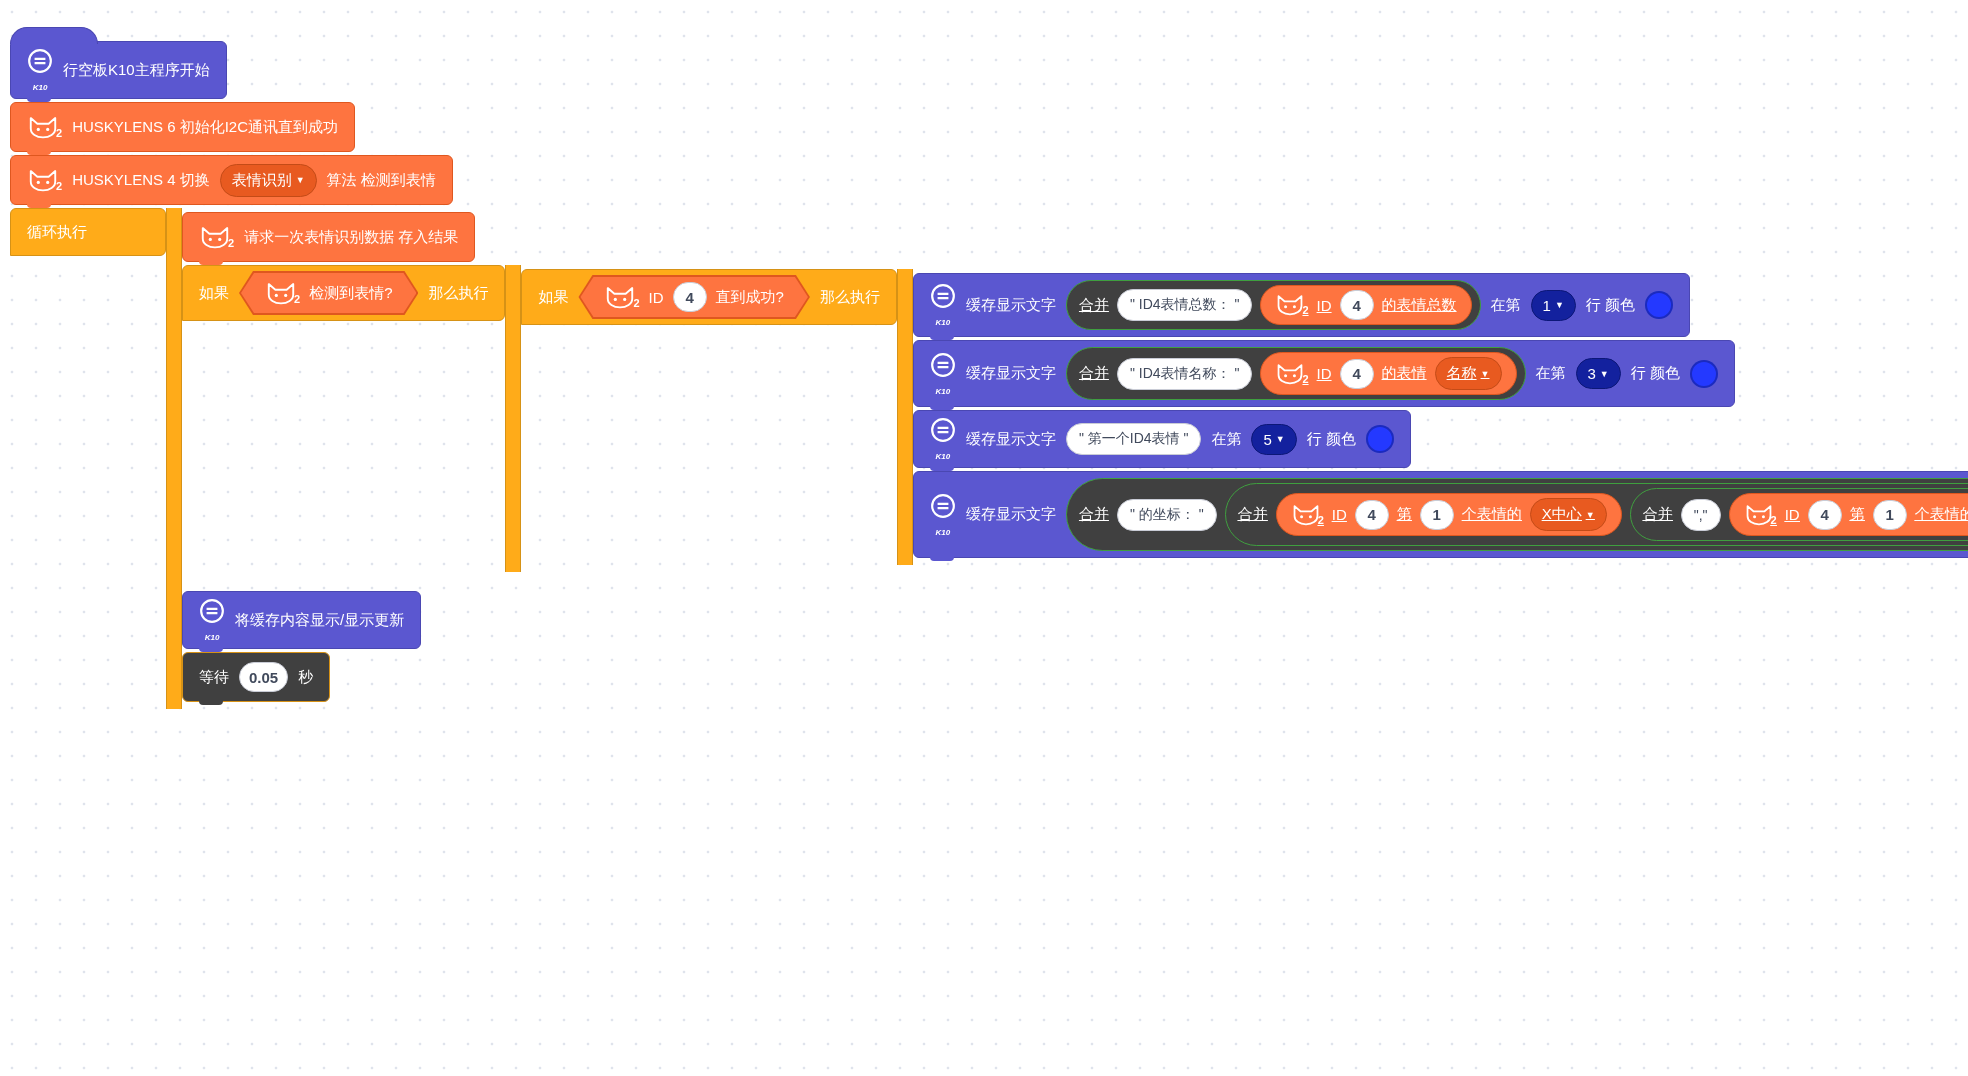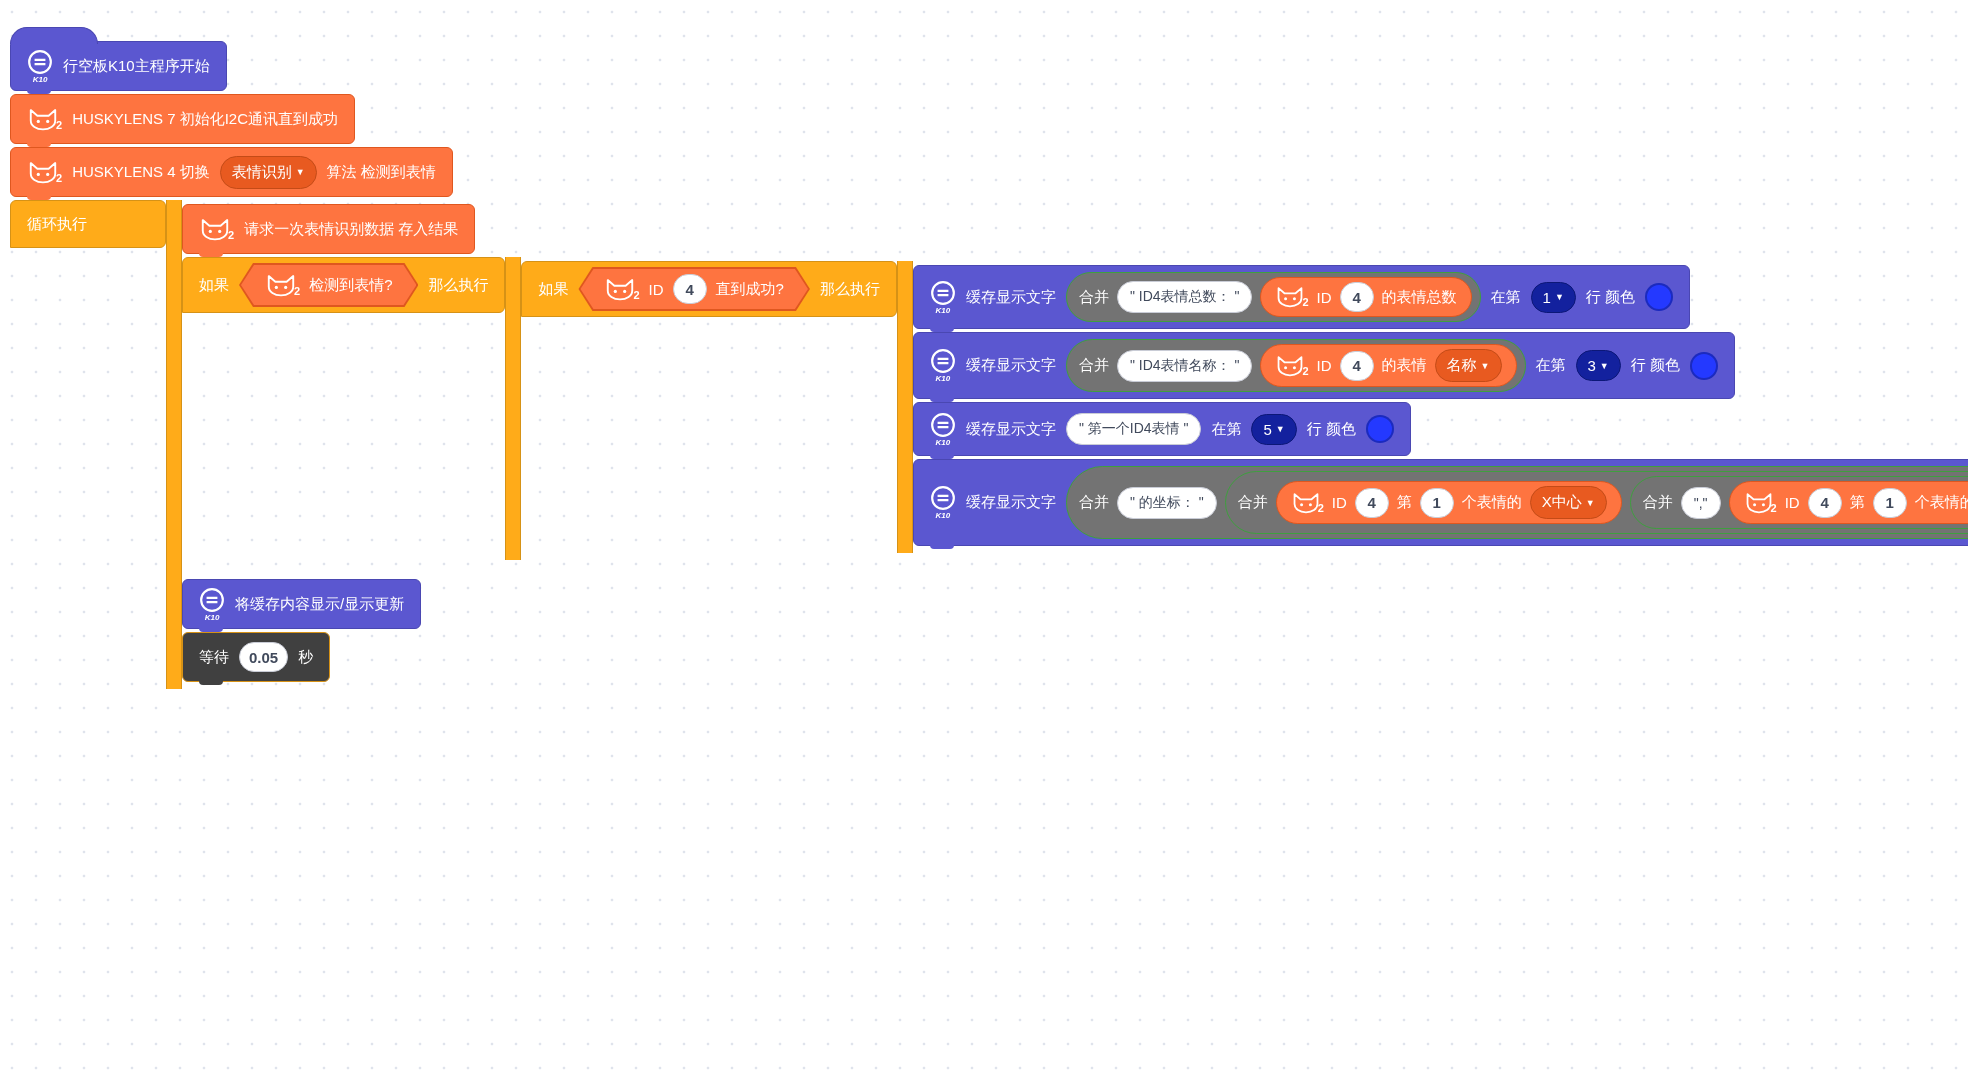--- a/index.html
+++ b/index.html
@@ -31,21 +31,21 @@
 
   
   .hat { border-radius:4px 6px 6px 6px; margin-top:15px; }
   .hat::before {
     content:""; position:absolute; top:-15px; left:-1px; width:86px; height:16px;
     background:#5b57d0; border:1px solid #4a47b2; border-bottom:none;
     border-radius:44px 44px 0 0;
   }
 
   
-  .k10icon { display:inline-flex; flex-direction:column; align-items:center; line-height:1; }
+  .k10icon { display:inline-flex; flex-direction:column; align-items:center; line-height:1;gap:9px; }
   .k10icon em { font-size:8px; font-style:italic; font-weight:bold; margin-top:1px; }
   .huskyicon { display:inline-flex; align-items:flex-end; }
   .huskyicon em { font-style:normal; font-size:11px; font-weight:bold; margin-left:-3px; }
 
   
   .cblock { display:flex; flex-direction:row; align-items:flex-start; margin-bottom:3px; }
   .c-top {
     position:relative; display:inline-flex; align-items:center; gap:10px;
     min-height:48px; padding:5px 16px; border:1px solid; border-radius:6px 6px 6px 0;
     white-space:nowrap;
@@ -60,21 +60,21 @@
   
   .hexb { display:inline-flex; background:#df571f; padding:2px;
     clip-path: polygon(14px 0, calc(100% - 14px) 0, 100% 50%, calc(100% - 14px) 100%, 14px 100%, 0 50%); }
   .hex  { display:inline-flex; align-items:center; gap:9px; background:#fe7440;
     min-height:40px; padding:5px 24px;
     clip-path: polygon(13px 0, calc(100% - 13px) 0, 100% 50%, calc(100% - 13px) 100%, 13px 100%, 0 50%); }
 
   
   .pill { display:inline-flex; align-items:center; gap:8px; border-radius:999px;
     border:1px solid; padding:4px 6px; white-space:nowrap; }
-  .pill.green { background:#737373; border-color:#3f9f3f; padding:4px 8px 4px 12px; }
+  .pill.green { background:#404040; border-color:#3f9f3f; padding:4px 8px 4px 12px;text-decoration:underline; }
   .pill.rep-orange { background:#fe7440; border-color:#df571f; padding:4px 14px; min-height:40px; }
 
   .textval { background:#fff; color:#414a5c; border:1px solid #c9ccd6; border-radius:999px;
     min-height:32px; display:inline-flex; align-items:center; padding:2px 12px; font-size:14px; }
   .numval { background:#fff; color:#414a5c; border:1px solid #c9ccd6; border-radius:999px;
     min-width:34px; height:30px; display:inline-flex; align-items:center; justify-content:center;
     padding:0 9px; font-weight:600; }
 
   .dd { display:inline-flex; align-items:center; gap:4px; border-radius:999px;
     padding:3px 11px; border:1px solid; height:31px; }
@@ -106,21 +106,21 @@
 
     <div class="block orange">
       <span class="huskyicon">
         <svg width="32" height="23" viewBox="0 0 34 24">
             <path d="M4 2 L11 8 L23 8 L30 2 L30 13 C30 19 24 22.5 17 22.5 C10 22.5 4 19 4 13 Z" fill="none" stroke="#fff" stroke-width="2" stroke-linejoin="round"></path>
             <circle cx="12" cy="14" r="1.7" fill="#fff"></circle>
             <circle cx="22" cy="14" r="1.7" fill="#fff"></circle>
           </svg>
         <em>2</em>
       </span>
-      <span class="lbl">HUSKYLENS 7 初始化I2C通讯直到成功</span>
+      <span class="lbl">HUSKYLENS 6 初始化I2C通讯直到成功</span>
     </div>
 
     <div class="block orange">
       <span class="huskyicon">
         <svg width="32" height="23" viewBox="0 0 34 24">
             <path d="M4 2 L11 8 L23 8 L30 2 L30 13 C30 19 24 22.5 17 22.5 C10 22.5 4 19 4 13 Z" fill="none" stroke="#fff" stroke-width="2" stroke-linejoin="round"></path>
             <circle cx="12" cy="14" r="1.7" fill="#fff"></circle>
             <circle cx="22" cy="14" r="1.7" fill="#fff"></circle>
           </svg>
         <em>2</em>

